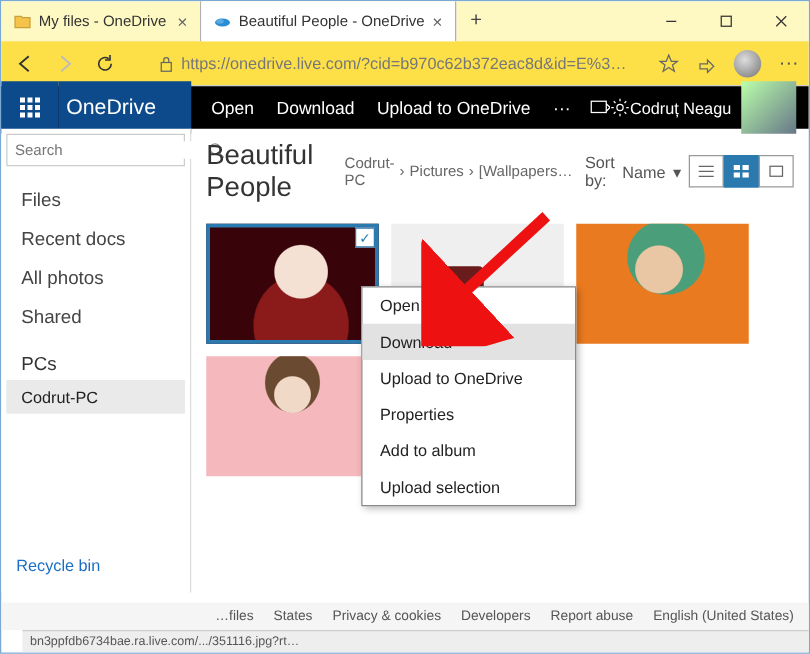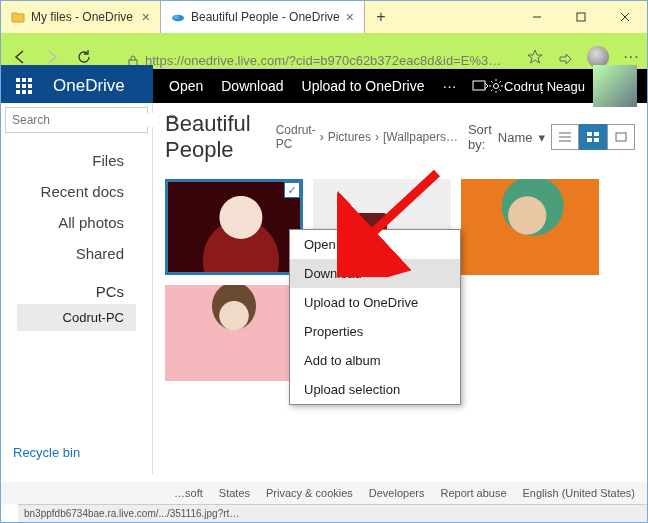--- a/index.html
+++ b/index.html
@@ -10,21 +10,21 @@
 .tabs { display: flex; height: 100%; }
 .tab { display: flex; align-items: center; padding: 0 10px; font-size: 12px; color: #333; border-right: 1px solid #b0b0b0; height: 100%; gap: 6px; position: relative; min-width: 160px; }
 .tab.active { background: #fff; }
 .tab .favicon { width: 14px; height: 14px; }
 .tab .close-x { margin-left: auto; font-size: 14px; color: #666; }
 .newtab { width: 32px; display: flex; align-items: center; justify-content: center; font-size: 16px; color: #444; }
 .win-controls { margin-left: auto; display: flex; }
 .win-controls div { width: 44px; height: 32px; display: flex; align-items: center; justify-content: center; font-size: 12px; color: #333; }
 
 
-.addrbar { height: 36px; background: #bef264; display: flex; align-items: flex-end; padding: 0 8px; gap: 10px; border-bottom: 1px solid #ccc; }
+.addrbar { height: 36px; background: #fde047; display: flex; align-items: center; padding: 0 8px; gap: 10px; border-bottom: 1px solid #ccc; }
 .addrbar .nav-btn { width: 22px; height: 22px; display: flex; align-items: center; justify-content: center; color: #333; }
 .addrbar .nav-btn.disabled { color: #bbb; }
 .url-field { flex: 1; display: flex; align-items: center; gap: 6px; font-size: 13px; color: #444; }
 .url-field .lock { color: #666; }
 .url-field .url-text { color: #777; white-space: nowrap; overflow: hidden; text-overflow: ellipsis; flex: 1; }
 .addrbar .right-icons { display: flex; gap: 14px; align-items: center; color: #555; }
 .avatar-circle { width: 22px; height: 22px; border-radius: 50%; background: radial-gradient(circle at 40% 35%, #ddd 0%, #888 80%); }
 
 
 .od-header { height: 34px; background: #000; display: flex; align-items: center; color: #fff; }
@@ -38,21 +38,21 @@
 .od-user-strip { display:flex; align-items:center; gap:8px; }
 .od-user-thumb { width:44px; height:42px; background: linear-gradient(135deg,#bfa 0%, #678 100%); }
 
 
 .content { display: flex; height: calc(100% - 32px - 36px - 42px - 22px - 18px); }
 
 
 .sidebar { width: 152px; border-right: 1px solid #ddd; background: #fff; display: flex; flex-direction: column; }
 .search-box { display: flex; align-items: center; border: 1px solid #ccc; margin: 4px; height: 26px; padding: 0 6px; font-size: 12px; color: #888; }
 .search-box input { border: none; outline: none; flex: 1; font-size: 12px; }
-.nav-list { padding: 8px 16px; text-align: right; }
+.nav-list { padding: 8px 4px; }
 .nav-item { padding: 7px 12px; font-size: 15px; color: #444; cursor: pointer; }
 .nav-section-label { padding: 14px 12px 4px; font-size: 15px; color: #333; }
 .nav-sub { padding: 6px 12px; font-size: 13px; background: #eaeaea; color: #222; }
 .sidebar-bottom { margin-top: auto; padding: 10px 12px; }
 .sidebar-bottom .link { color: #1a6fc4; font-size: 13px; padding: 4px 0; cursor: pointer; }
 
 
 .main { flex: 1; display: flex; flex-direction: column; }
 .main-head { display: flex; align-items: center; padding: 8px 12px 4px; gap: 10px; }
 .folder-title { font-size: 22px; font-weight: 300; color: #333; }
@@ -306,21 +306,21 @@
 <svg class="arrow" width="110" height="110">
   <defs>
       <marker id="ah" markerWidth="12" markerHeight="12" refX="3" refY="6" orient="auto">
         <path d="M0 0 L12 6 L0 12 z" fill="#e11"></path>
       </marker>
     </defs>
   <line x1="100" y1="6" x2="18" y2="82" stroke="#e11" stroke-width="9" marker-end="url(#ah)"></line>
 </svg>
 
 <div class="footer">
-  <span>…soft</span>
+  <span>…files</span>
   <span>States</span>
   <span>Privacy &amp; cookies</span>
   <span>Developers</span>
   <span>Report abuse</span>
   <span>English (United States)</span>
 </div>
 
 <div class="status">
   <span>bn3ppfdb6734bae.ra.live.com/.../351116.jpg?rt…</span>
 </div>

